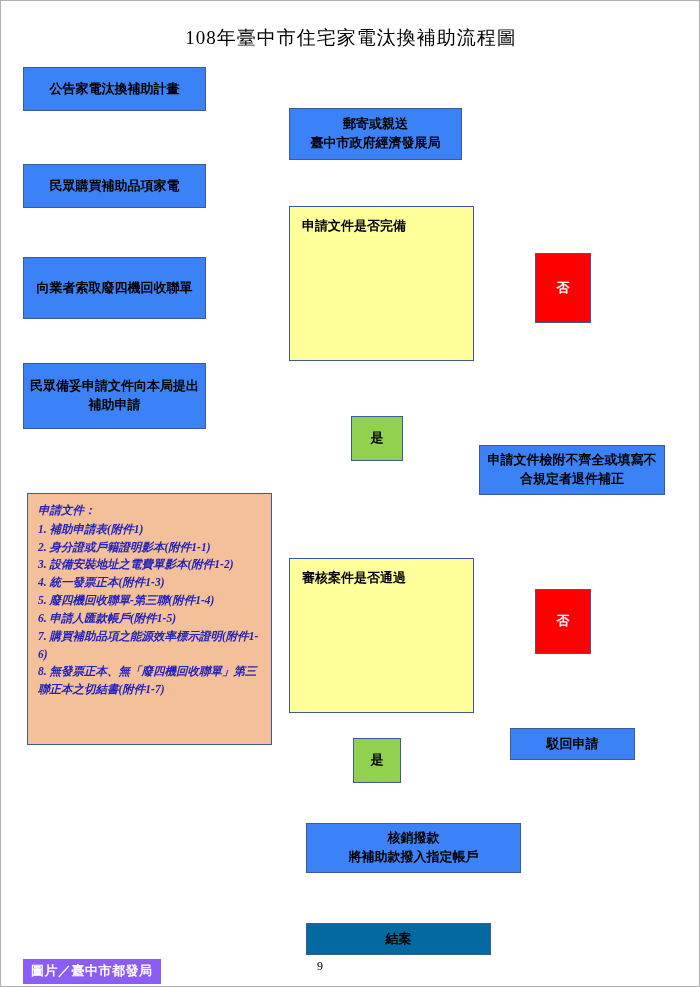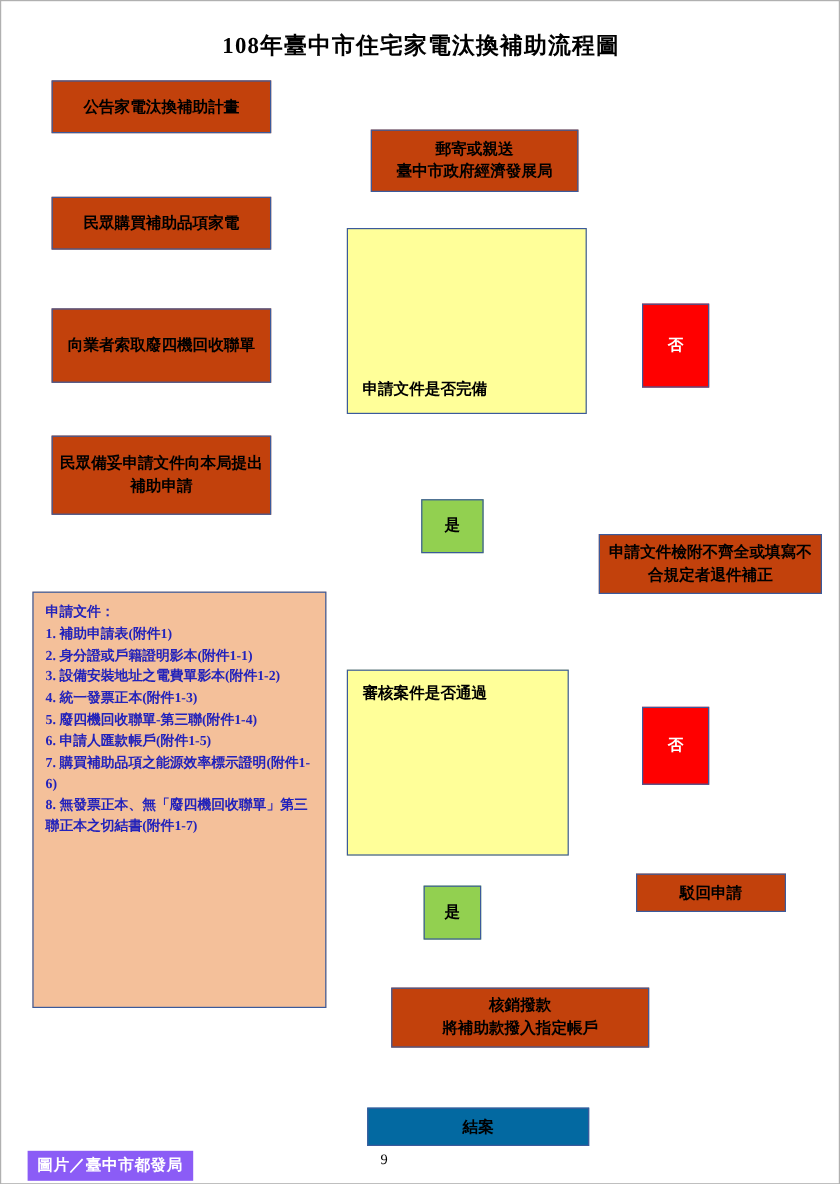--- a/index.html
+++ b/index.html
@@ -22,39 +22,38 @@
     border: 1px solid #b0b0b0;
     box-sizing: border-box;
   }
   .title {
     position: absolute;
     left: 0;
     top: 24px;
     width: 700px;
     text-align: center;
     font-size: 19px;
-    font-weight: bold;
+    font-weight: normal;
     letter-spacing: 1px;
   }
   .box {
     position: absolute;
     box-sizing: border-box;
     display: flex;
     align-items: center;
     justify-content: center;
     text-align: center;
     font-size: 13px;
     font-weight: bold;
     line-height: 1.45;
     padding: 4px 6px;
   }
   .b-plain {
     border: 1px solid #3b5a9c;
-    background: #c2410c;
-    margin-left: 20px;
+    background: #3b82f6;
   }
   .b-yellow {
     border: 1px solid #3b5a9c;
     background: #ffff99;
     align-items: flex-start;
     justify-content: flex-start;
     text-align: left;
     padding: 10px 12px;
   }
   .b-green {
@@ -125,40 +124,40 @@
   </div>
 
   <div class="box b-plain" style="left:22px; top:163px; width:183px; height:44px;">
     <span>民眾購買補助品項家電</span>
   </div>
 
   <div class="box b-plain" style="left:22px; top:362px; width:183px; height:66px;">
     <span>民眾備妥申請文件向本局提出補助申請</span>
   </div>
 
-  <div class="box b-orange" style="left:26px; top:492px; width:245px; height:347px;">
+  <div class="box b-orange" style="left:26px; top:492px; width:245px; height:252px;font-style:italic;">
     <div class="doc-list">
       <span class="doc-head">申請文件：</span>
       <span class="doc-item">1. 補助申請表(附件1)</span>
       <span class="doc-item">2. 身分證或戶籍證明影本(附件1-1)</span>
       <span class="doc-item">3. 設備安裝地址之電費單影本(附件1-2)</span>
       <span class="doc-item">4. 統一發票正本(附件1-3)</span>
       <span class="doc-item">5. 廢四機回收聯單-第三聯(附件1-4)</span>
       <span class="doc-item">6. 申請人匯款帳戶(附件1-5)</span>
       <span class="doc-item">7. 購買補助品項之能源效率標示證明(附件1-6)</span>
       <span class="doc-item">8. 無發票正本、無「廢四機回收聯單」第三聯正本之切結書(附件1-7)</span>
     </div>
   </div>
 
   <div class="box b-plain" style="left:288px; top:107px; width:173px; height:52px; white-space:pre-line;">
     <span>郵寄或親送
 臺中市政府經濟發展局</span>
   </div>
 
-  <div class="box b-yellow" style="left:288px; top:189px; width:200px; height:155px;align-items:flex-end;">
+  <div class="box b-yellow" style="left:288px; top:205px; width:185px; height:155px;">
     <span>申請文件是否完備</span>
   </div>
 
   <div class="box b-red" style="left:534px; top:252px; width:56px; height:70px;">
     <span>否</span>
   </div>
 
   <div class="box b-green" style="left:350px; top:415px; width:52px; height:45px;">
     <span>是</span>
   </div>

